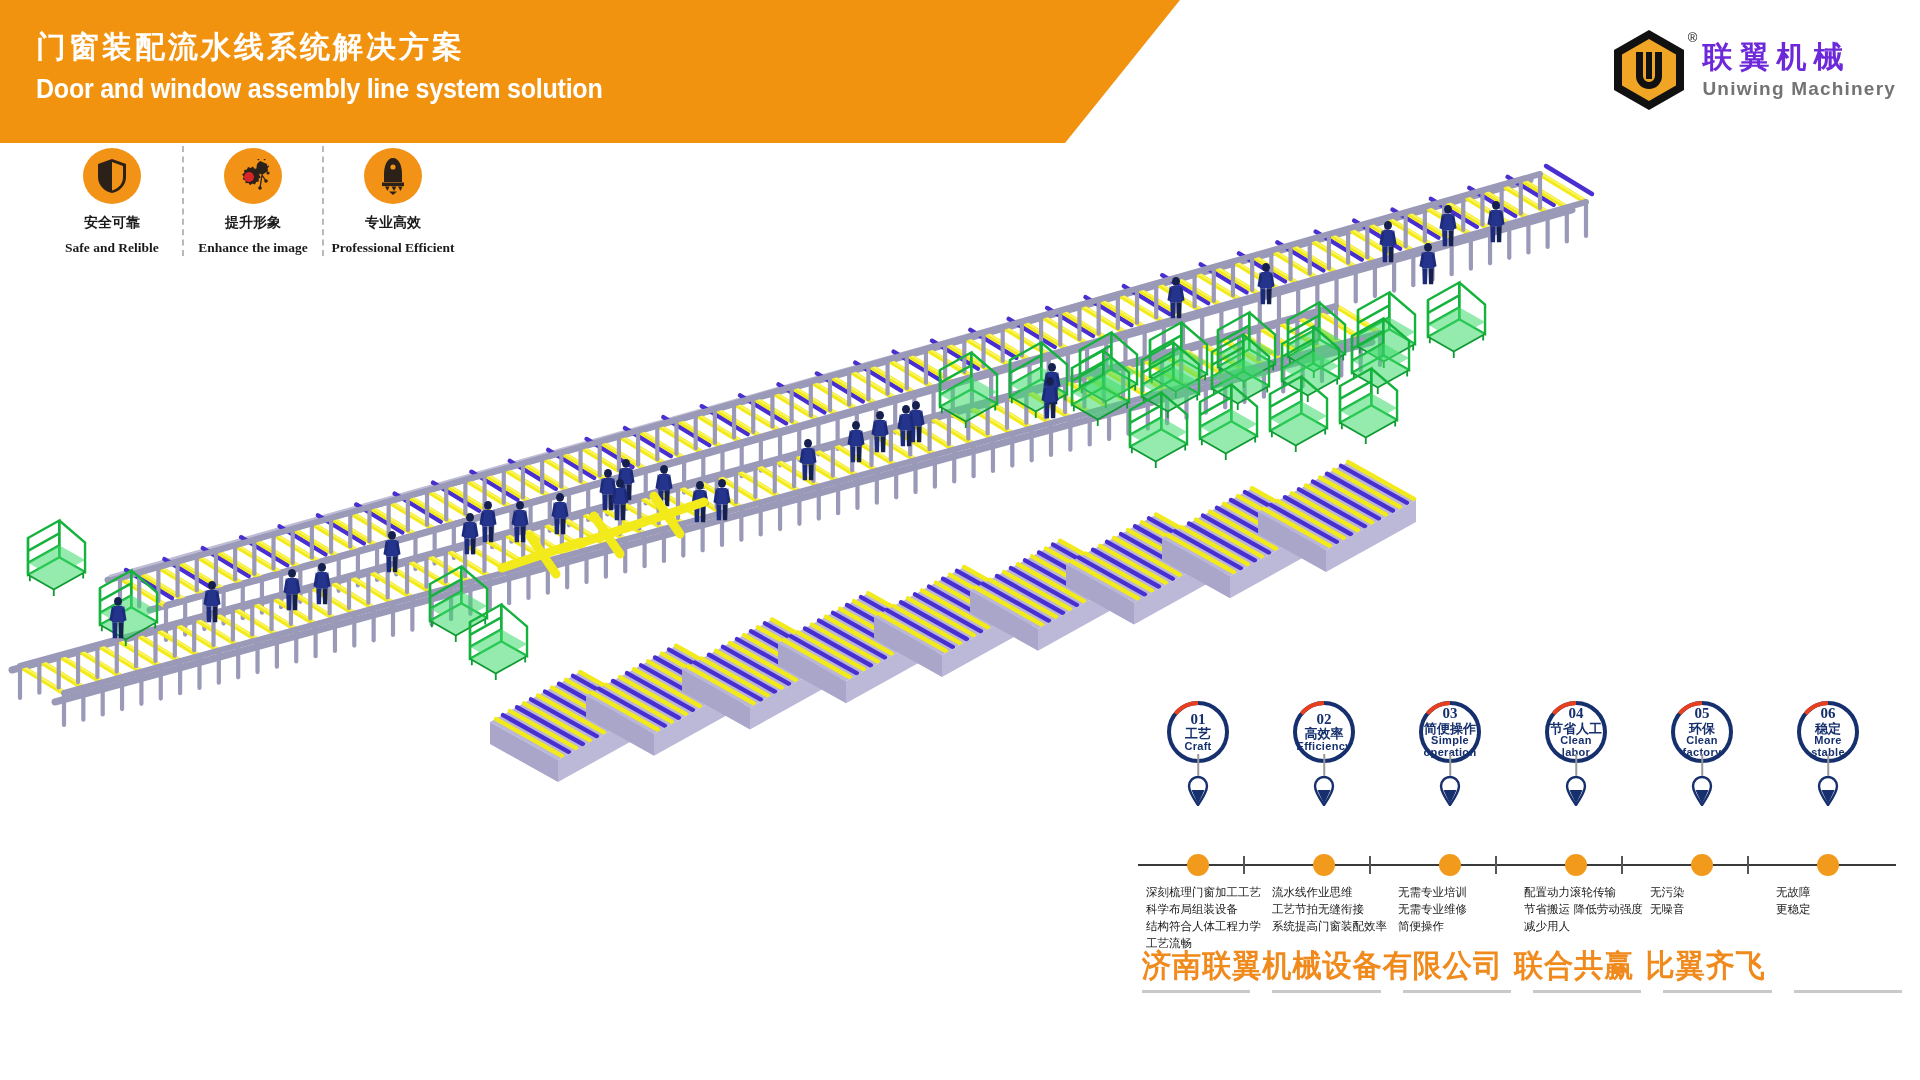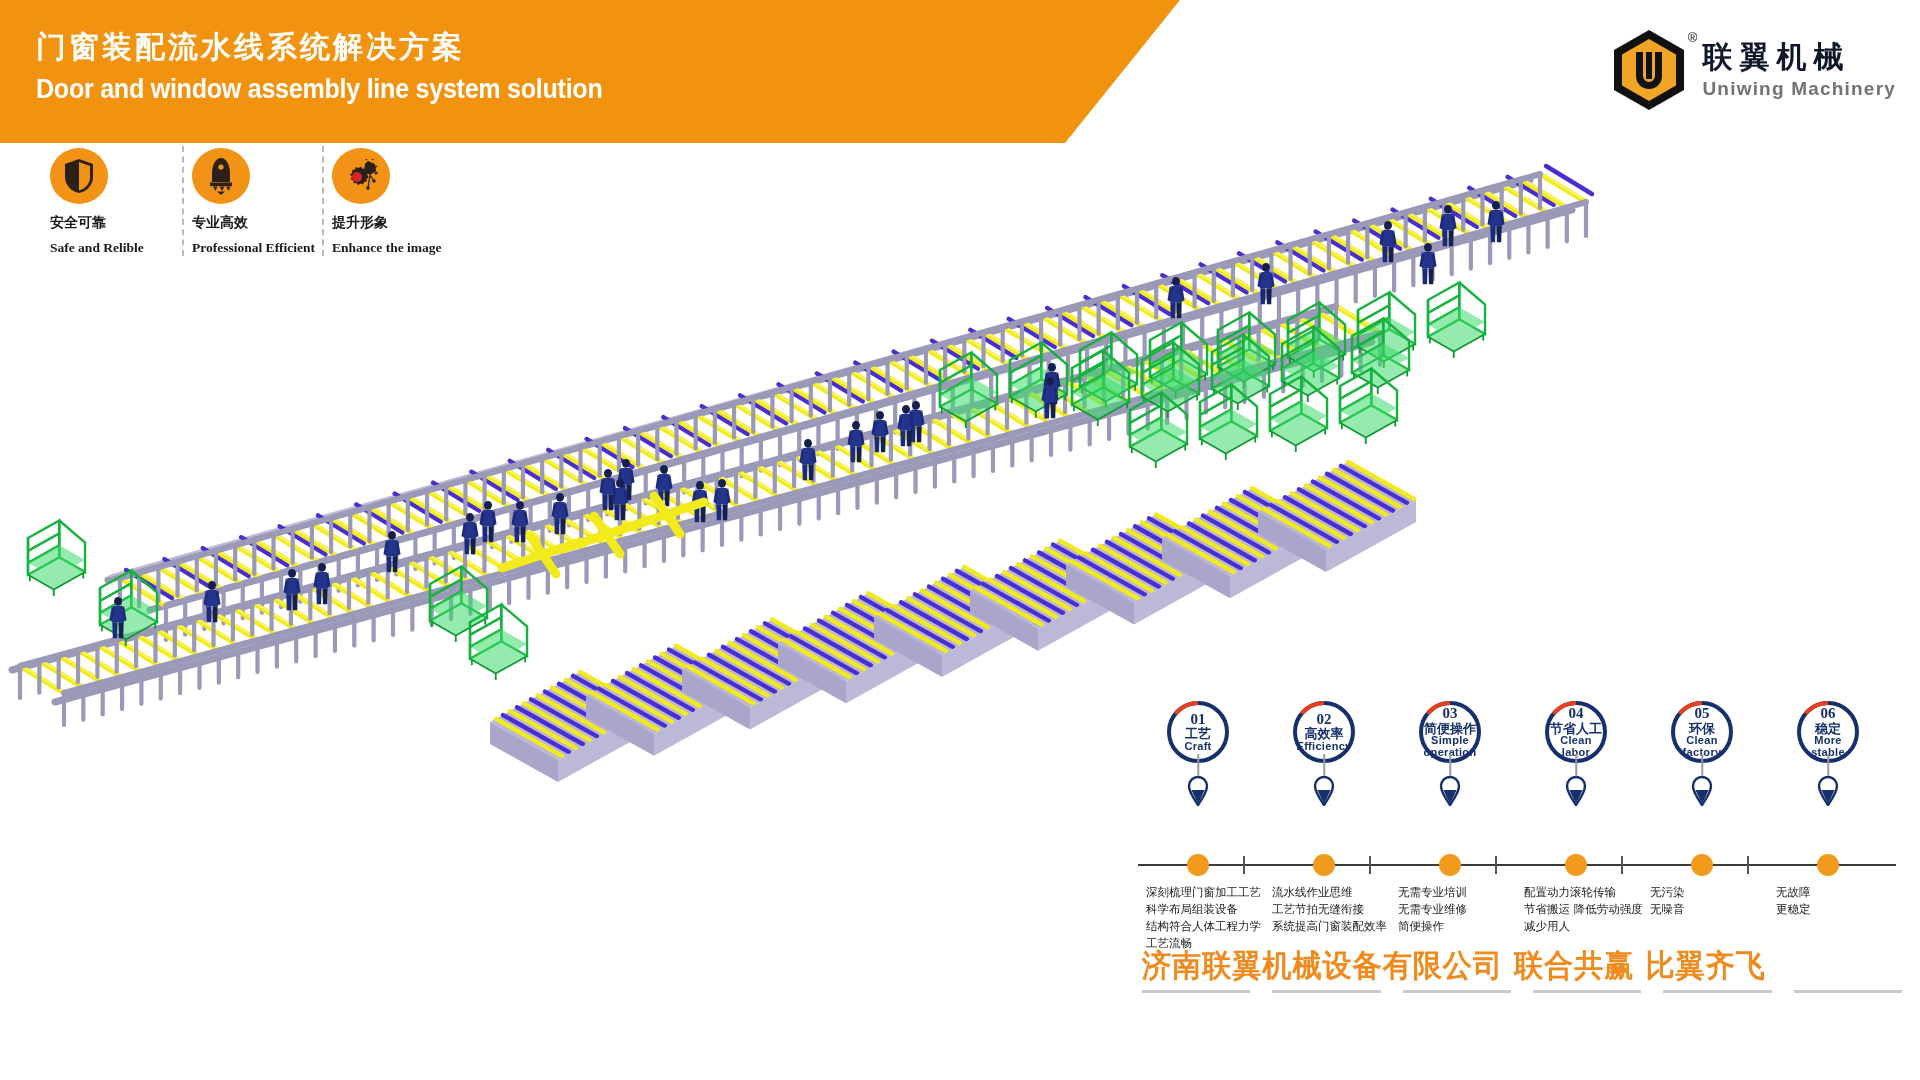--- a/index.html
+++ b/index.html
@@ -26,32 +26,32 @@
     line-height:1.3; margin-top:6px; white-space:nowrap;
     font-family:"Liberation Sans", sans-serif; transform:scaleX(0.93); transform-origin:left center;
   }
 
   
   .logo { position:absolute; right:24px; top:28px; display:flex; align-items:center; gap:14px; }
   .logo-mark { position:relative; width:78px; height:84px; }
   .logo-reg { position:absolute; right:-9px; top:2px; font-size:13px; color:#111; }
   .logo-txt { display:flex; flex-direction:column; justify-content:center; }
   .logo-cn {
-    font-size:30px; font-weight:bold; color:#0f172a; letter-spacing:7px; line-height:1.1;
+    font-size:30px; font-weight:bold; color:#6d28d9; letter-spacing:7px; line-height:1.1;
     font-family:"DejaVu Sans","Liberation Sans",sans-serif;
   }
   .logo-en {
     font-size:19px; font-weight:bold; color:#737373; letter-spacing:1.2px; margin-top:5px;
     font-family:"Liberation Sans", sans-serif;
   }
 
   
   .features { position:absolute; left:42px; top:146px; display:flex; height:110px; }
   .feature { position:relative; width:140px; display:flex; flex-direction:column;
-             align-items:flex-start; padding:0 8px; }
+             align-items:center; padding:0 8px; }
   .feature + .feature { border-left:2px dashed #b9b9b9; }
   .feat-circle {
     width:58px; height:58px; border-radius:50%; background:#f29318;
     display:flex; align-items:center; justify-content:center; margin-top:2px;
   }
   .feat-cn {
     margin-top:10px; font-size:14px; color:#1a1a1a; font-weight:bold; white-space:nowrap;
     font-family:"DejaVu Serif","Liberation Serif",serif;
   }
   .feat-en {
@@ -138,53 +138,53 @@
           <path d="M16,1 L30,6 L30,19 C30,28 23,33.5 16,35 C9,33.5 2,28 2,19 L2,6 Z" fill="#2b2118"></path>
           <path d="M16,4 L27,8 L27,19 C27,26.5 21.5,31 16,32.4 Z" fill="#f29318"></path>
         </svg>
       </div>
       <div class="feat-cn">安全可靠</div>
       <div class="feat-en">Safe and Relible</div>
     </div>
 
     <div class="feature">
       <div class="feat-circle">
+        <svg width="36" height="34" viewBox="0 0 36 34">
+          <g fill="#2b2118">
+            <path d="M13,8 l2.6,1.1 2.3-1.7 1.6,2.3 2.8-.3 .4,2.8 2.6,1.1-1.1,2.6 1.7,2.3-2.3,1.6
+                     .3,2.8-2.8,.4-1.1,2.6-2.6-1.1-2.3,1.7-1.6-2.3-2.8,.3-.4-2.8-2.6-1.1
+                     1.1-2.6-1.7-2.3 2.3-1.6-.3-2.8 2.8-.4z"></path>
+          </g>
+          <circle cx="14" cy="18" r="5" fill="#d8252a"></circle>
+          <polygon points="25,2 32,5 33,12 27,16 21,12 22,5" fill="#2b2118"></polygon>
+          <circle cx="31" cy="22" r="1.8" fill="#2b2118"></circle>
+          <circle cx="25" cy="29" r="1.8" fill="#2b2118"></circle>
+          <circle cx="33" cy="14" r="1.6" fill="#2b2118"></circle>
+          <path d="M27,16 L31,22 M27,16 L25,29 M30,10 L34,7" stroke="#2b2118" stroke-width="1.3" fill="none"></path>
+          <path d="M29,1 L31,-1 M24,1 L22,-1" stroke="#2b2118" stroke-width="1.3" fill="none"></path>
+        </svg>
+      </div>
+      <div class="feat-cn">提升形象</div>
+      <div class="feat-en">Enhance the image</div>
+    </div>
+
+    <div class="feature">
+      <div class="feat-circle">
         <svg width="30" height="38" viewBox="0 0 30 38">
           <path d="M15,1 C21,1 24,9 24,17 L24,25 L6,25 L6,17 C6,9 9,1 15,1 Z" fill="#2b2118"></path>
           <circle cx="15" cy="10" r="2.6" fill="#f29318"></circle>
           <rect x="4" y="25.5" width="22" height="3.6" fill="#2b2118"></rect>
           <polygon points="7,29.5 9.5,34 11.5,29.5" fill="#2b2118"></polygon>
           <polygon points="13.5,29.5 16,34 18.5,29.5" fill="#2b2118"></polygon>
           <polygon points="20,29.5 22.5,34 24.5,29.5" fill="#2b2118"></polygon>
           <polygon points="11,34.5 19,34.5 15,38" fill="#2b2118"></polygon>
         </svg>
       </div>
       <div class="feat-cn">专业高效</div>
       <div class="feat-en">Professional Efficient</div>
-    </div>
-
-    <div class="feature">
-      <div class="feat-circle">
-        <svg width="36" height="34" viewBox="0 0 36 34">
-          <g fill="#2b2118">
-            <path d="M13,8 l2.6,1.1 2.3-1.7 1.6,2.3 2.8-.3 .4,2.8 2.6,1.1-1.1,2.6 1.7,2.3-2.3,1.6
-                     .3,2.8-2.8,.4-1.1,2.6-2.6-1.1-2.3,1.7-1.6-2.3-2.8,.3-.4-2.8-2.6-1.1
-                     1.1-2.6-1.7-2.3 2.3-1.6-.3-2.8 2.8-.4z"></path>
-          </g>
-          <circle cx="14" cy="18" r="5" fill="#d8252a"></circle>
-          <polygon points="25,2 32,5 33,12 27,16 21,12 22,5" fill="#2b2118"></polygon>
-          <circle cx="31" cy="22" r="1.8" fill="#2b2118"></circle>
-          <circle cx="25" cy="29" r="1.8" fill="#2b2118"></circle>
-          <circle cx="33" cy="14" r="1.6" fill="#2b2118"></circle>
-          <path d="M27,16 L31,22 M27,16 L25,29 M30,10 L34,7" stroke="#2b2118" stroke-width="1.3" fill="none"></path>
-          <path d="M29,1 L31,-1 M24,1 L22,-1" stroke="#2b2118" stroke-width="1.3" fill="none"></path>
-        </svg>
-      </div>
-      <div class="feat-cn">提升形象</div>
-      <div class="feat-en">Enhance the image</div>
     </div>
   </div>
 
   <div class="illus">
     <svg width="1920" height="740" viewBox="0 0 1920 740">
       <defs>
 
         <g id="bay">
           <rect x="0" y="0" width="56" height="5" rx="2.5" fill="#f2ea1a"></rect>
           <rect x="0" y="0" width="56" height="2" rx="1" fill="#fdf87c"></rect>

